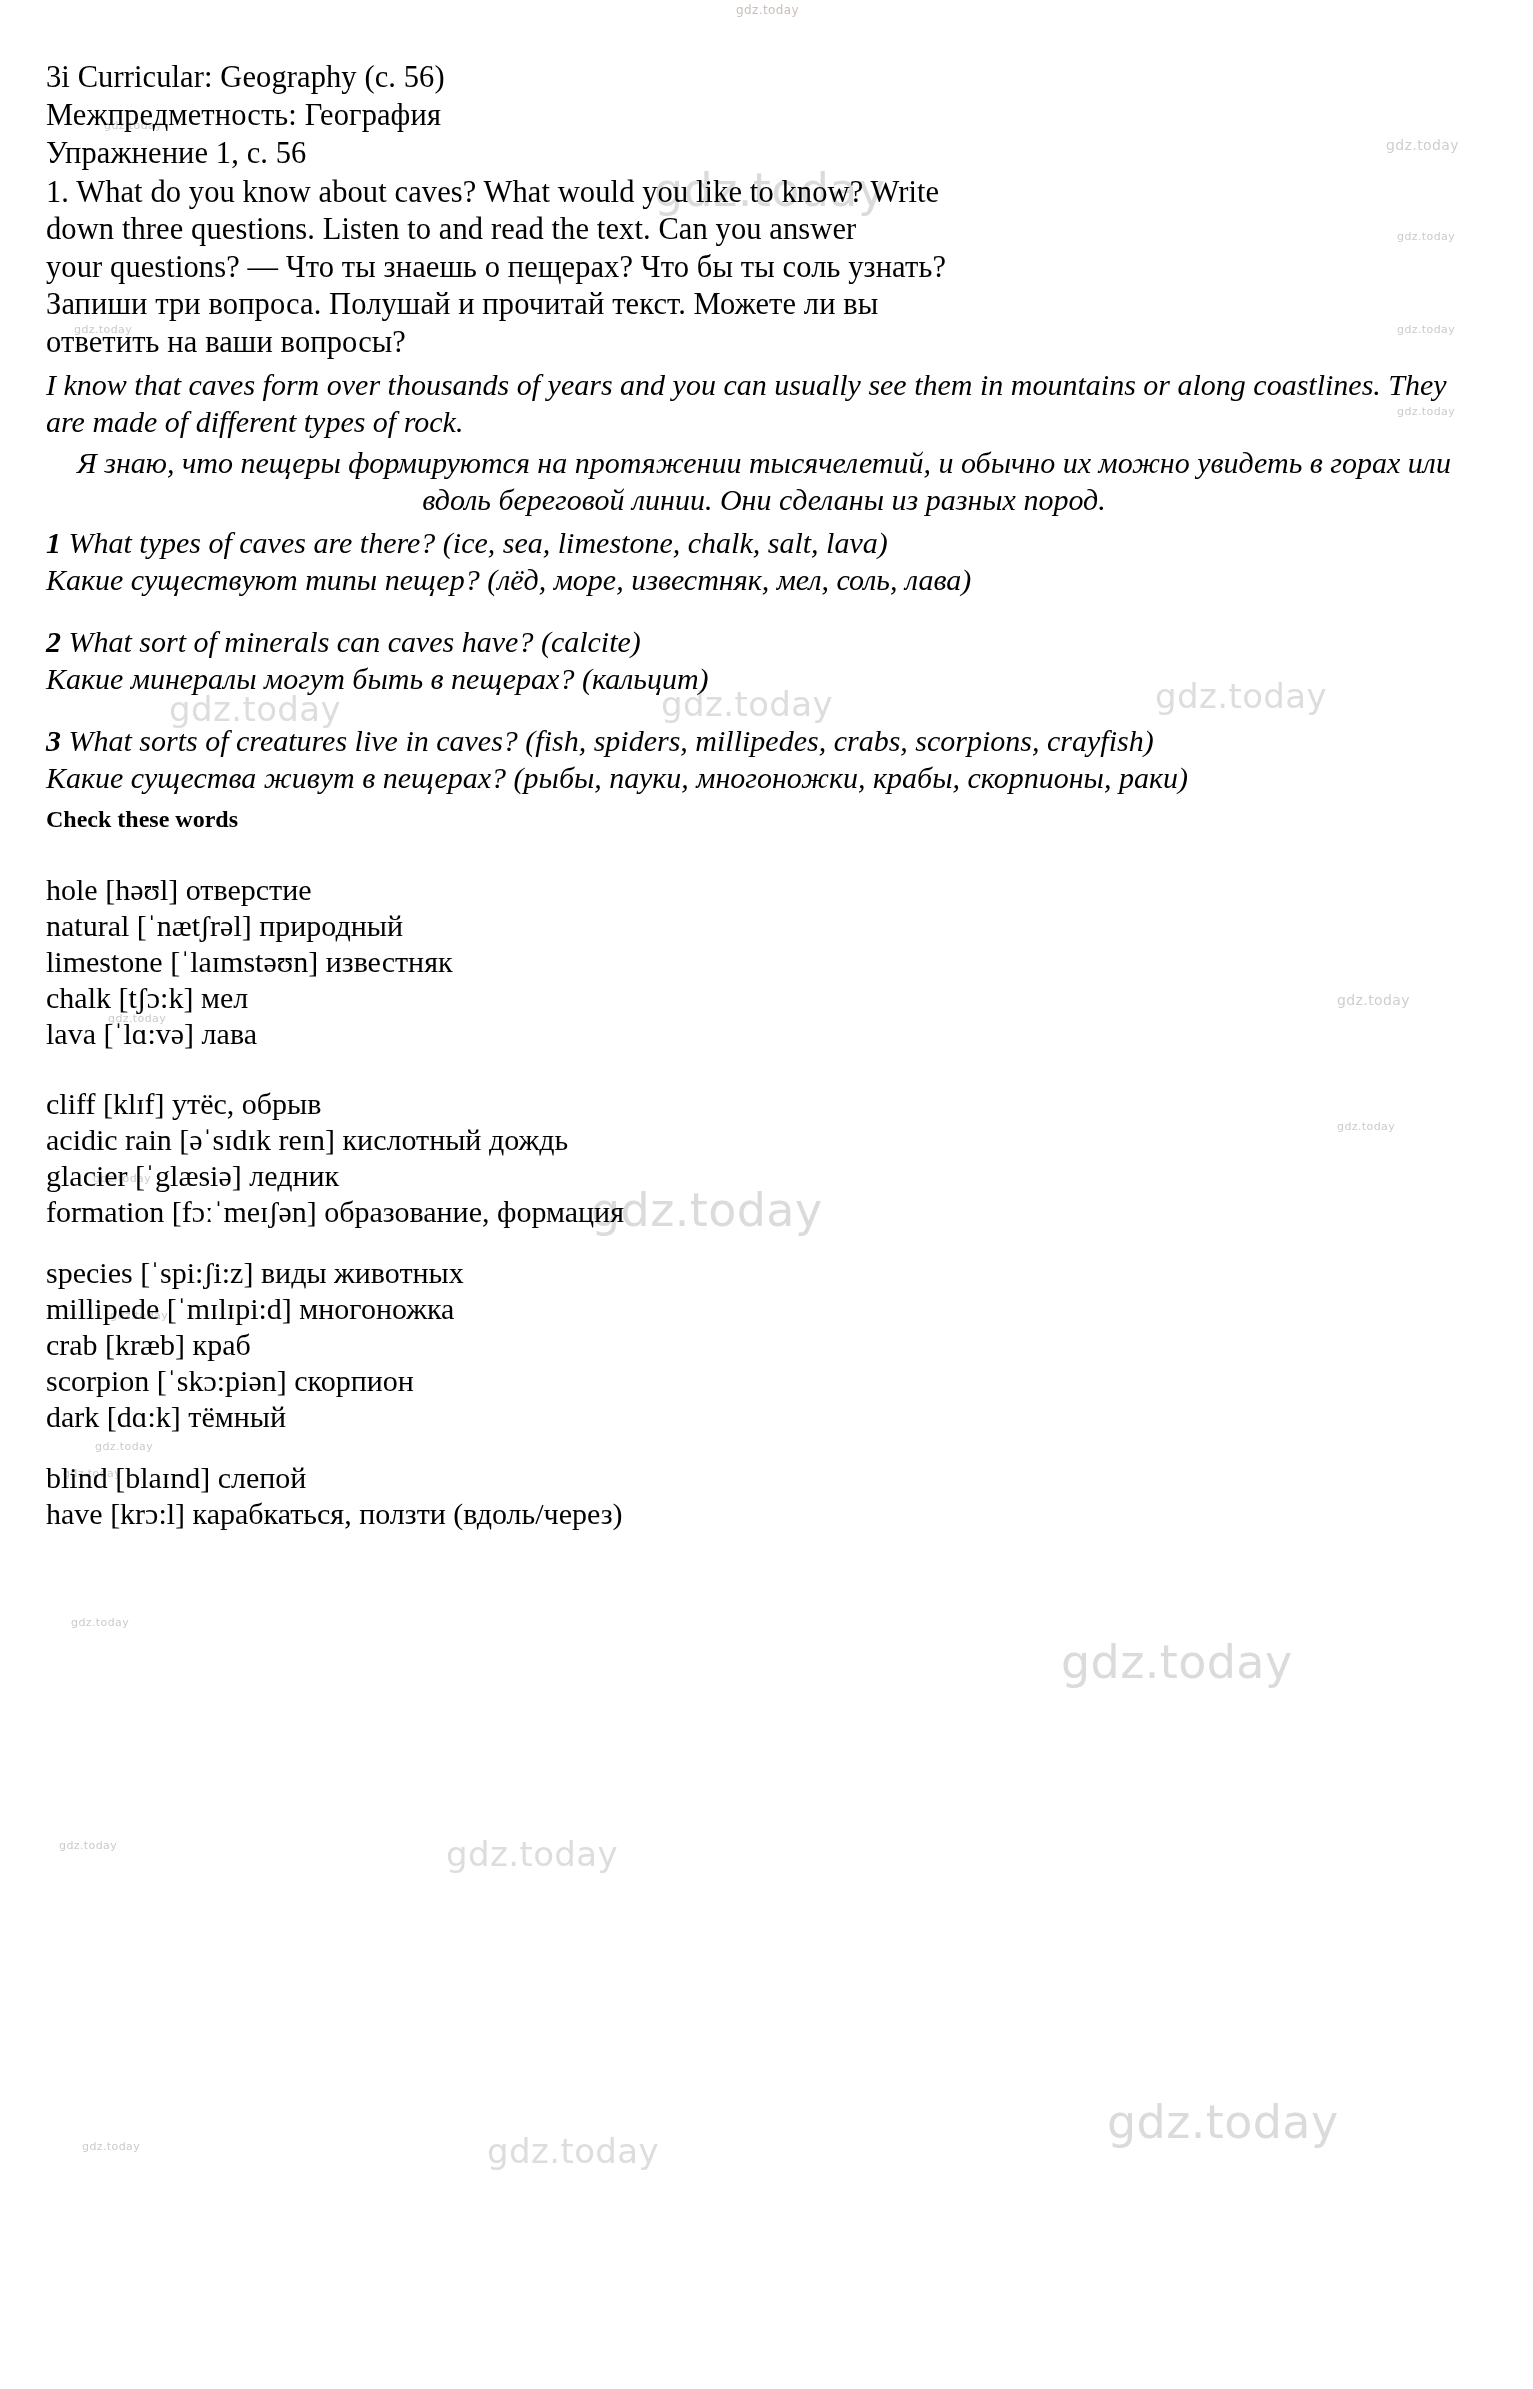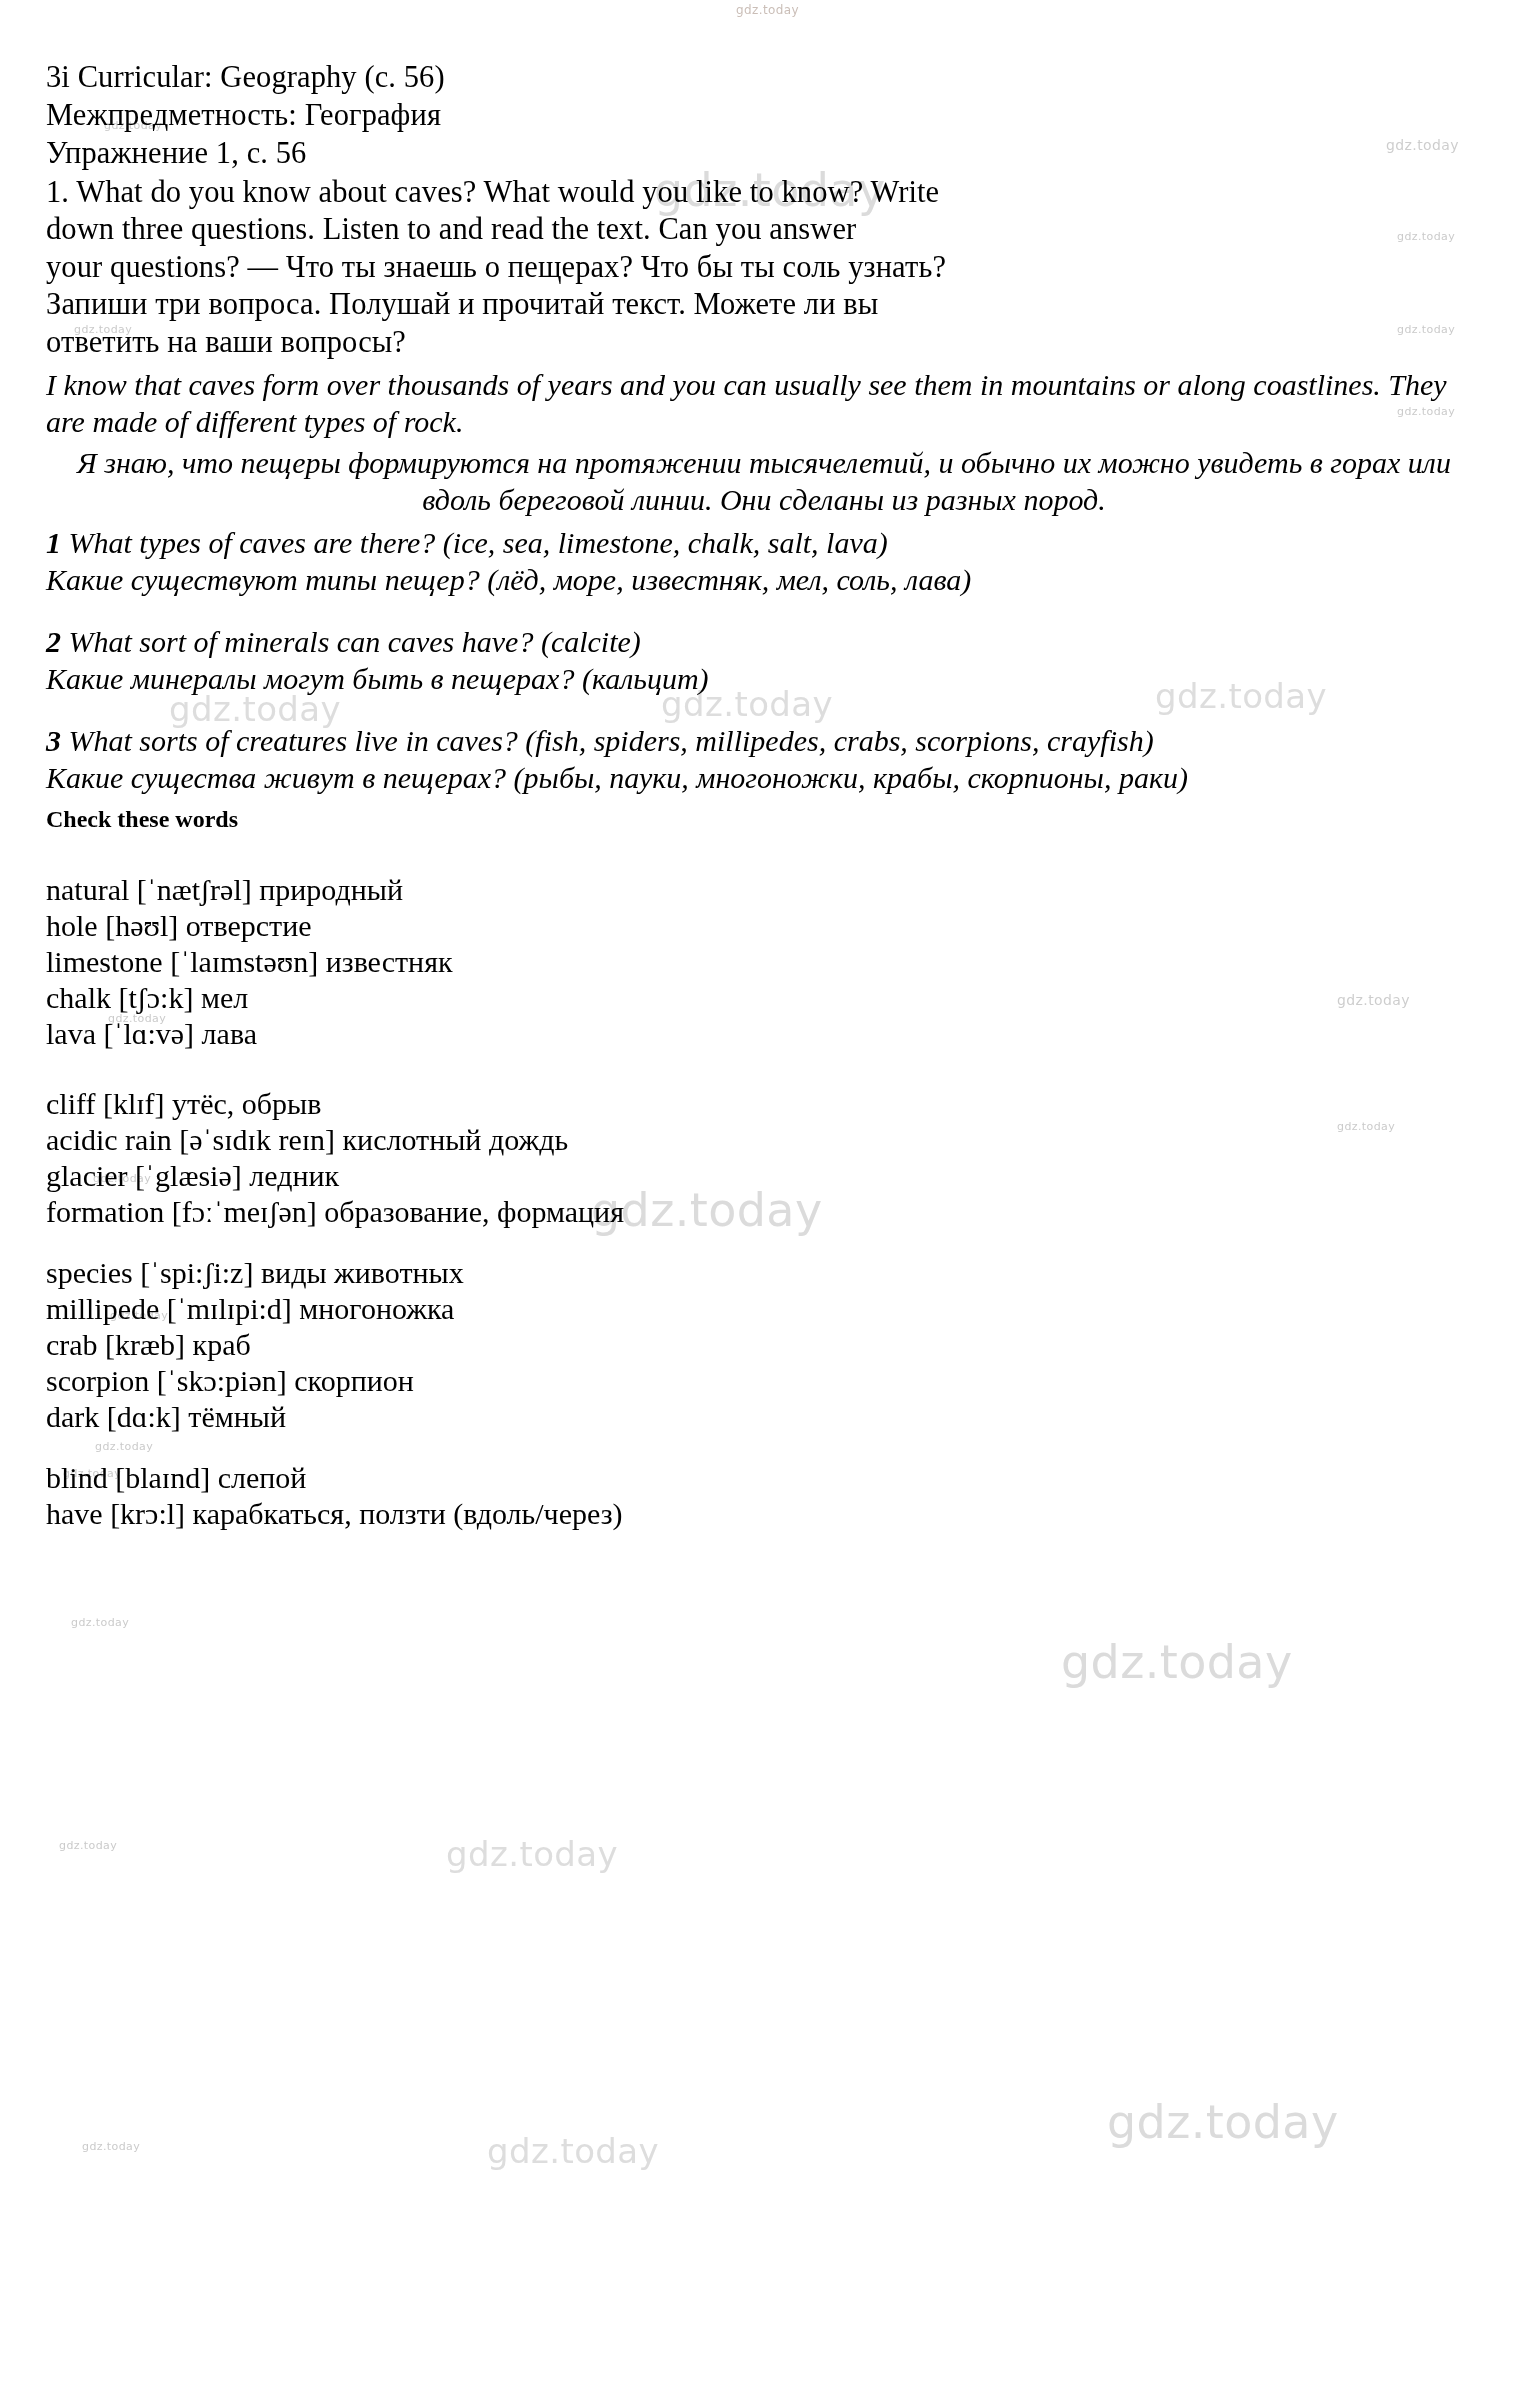--- a/index.html
+++ b/index.html
@@ -149,22 +149,22 @@
     </div>
     <div class="para">Какие существа живут в пещерах? (рыбы, пауки, многоножки, крабы, скорпионы, раки)</div>
 
     <div style="height:4.5px;"></div>
 
     <div class="check-words">Check these words</div>
 
     <div class="spacer-lg"></div>
 
     <div class="vocab-group">
+      <div class="vocab">hole [həʊl] отверстие</div>
       <div class="vocab">natural [ˈnætʃrəl] природный</div>
-      <div class="vocab">hole [həʊl] отверстие</div>
       <div class="vocab">limestone [ˈlaɪmstəʊn] известняк</div>
       <div class="vocab">chalk [tʃɔ:k] мел</div>
       <div class="vocab">lava [ˈlɑ:və] лава</div>
     </div>
 
     <div class="spacer-lg"></div>
 
     <div class="vocab-group">
       <div class="vocab">cliff [klɪf] утёс, обрыв</div>
       <div class="vocab">acidic rain [əˈsɪdɪk reɪn] кислотный дождь</div>

